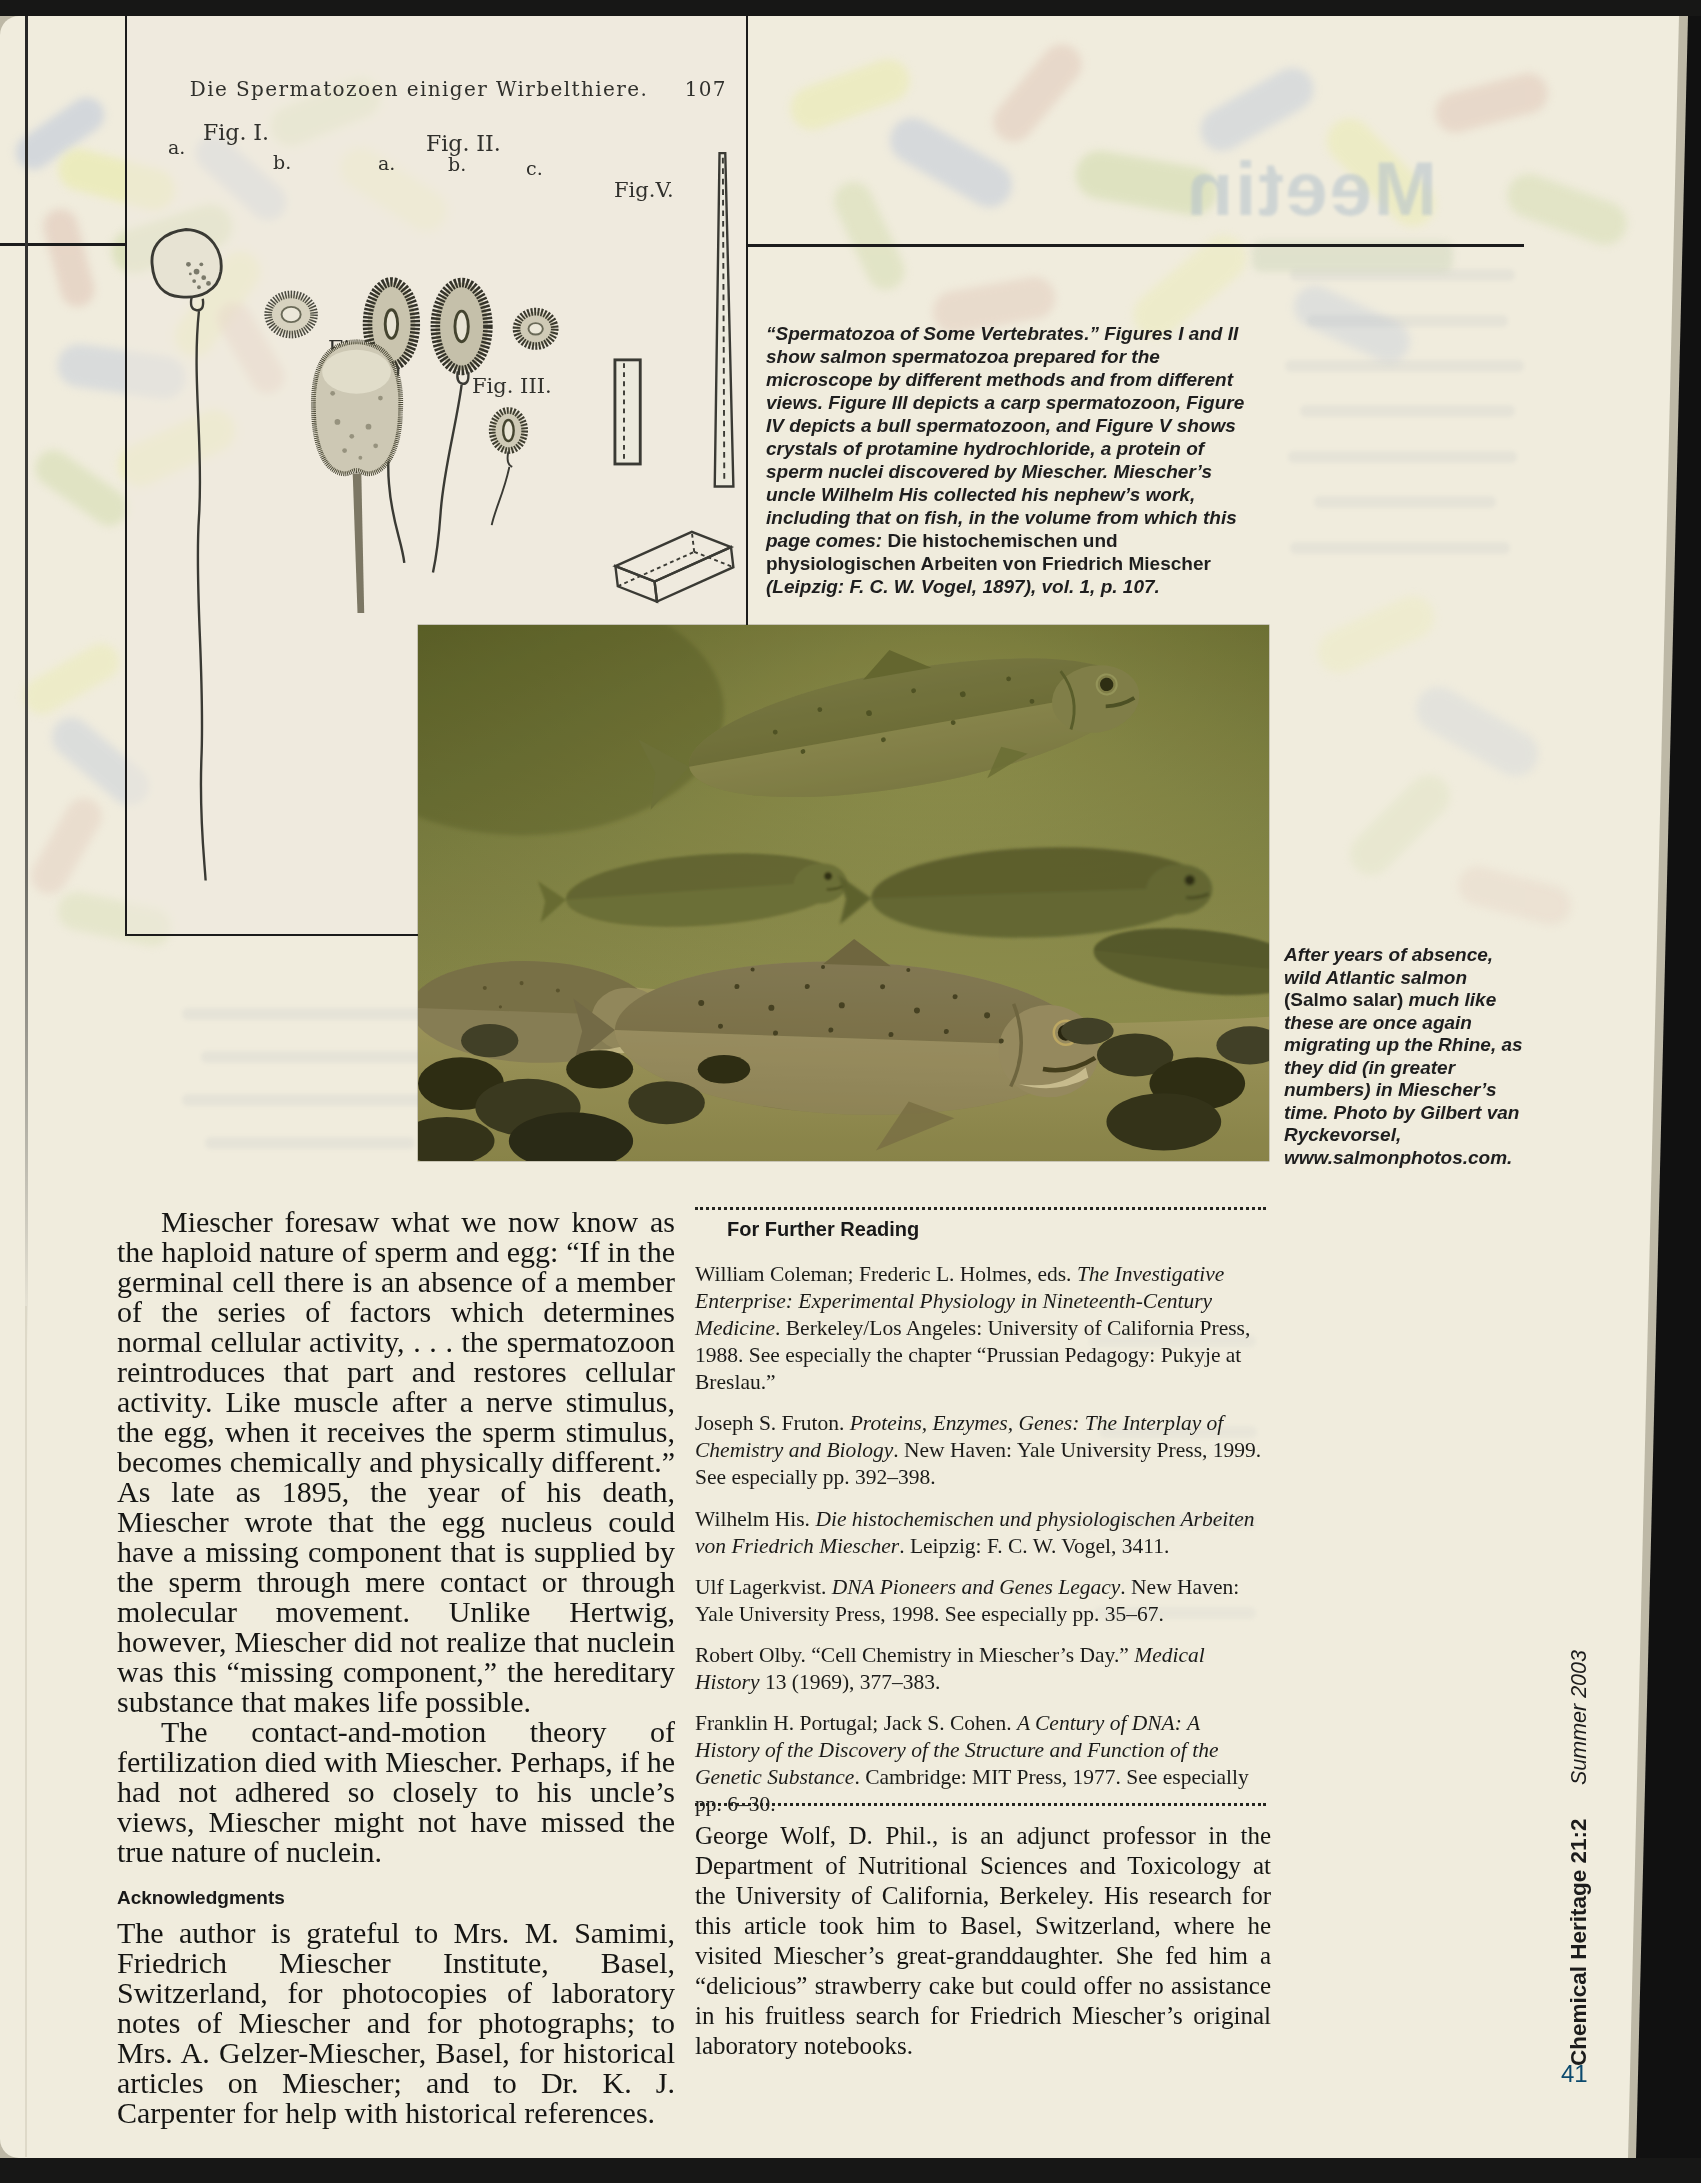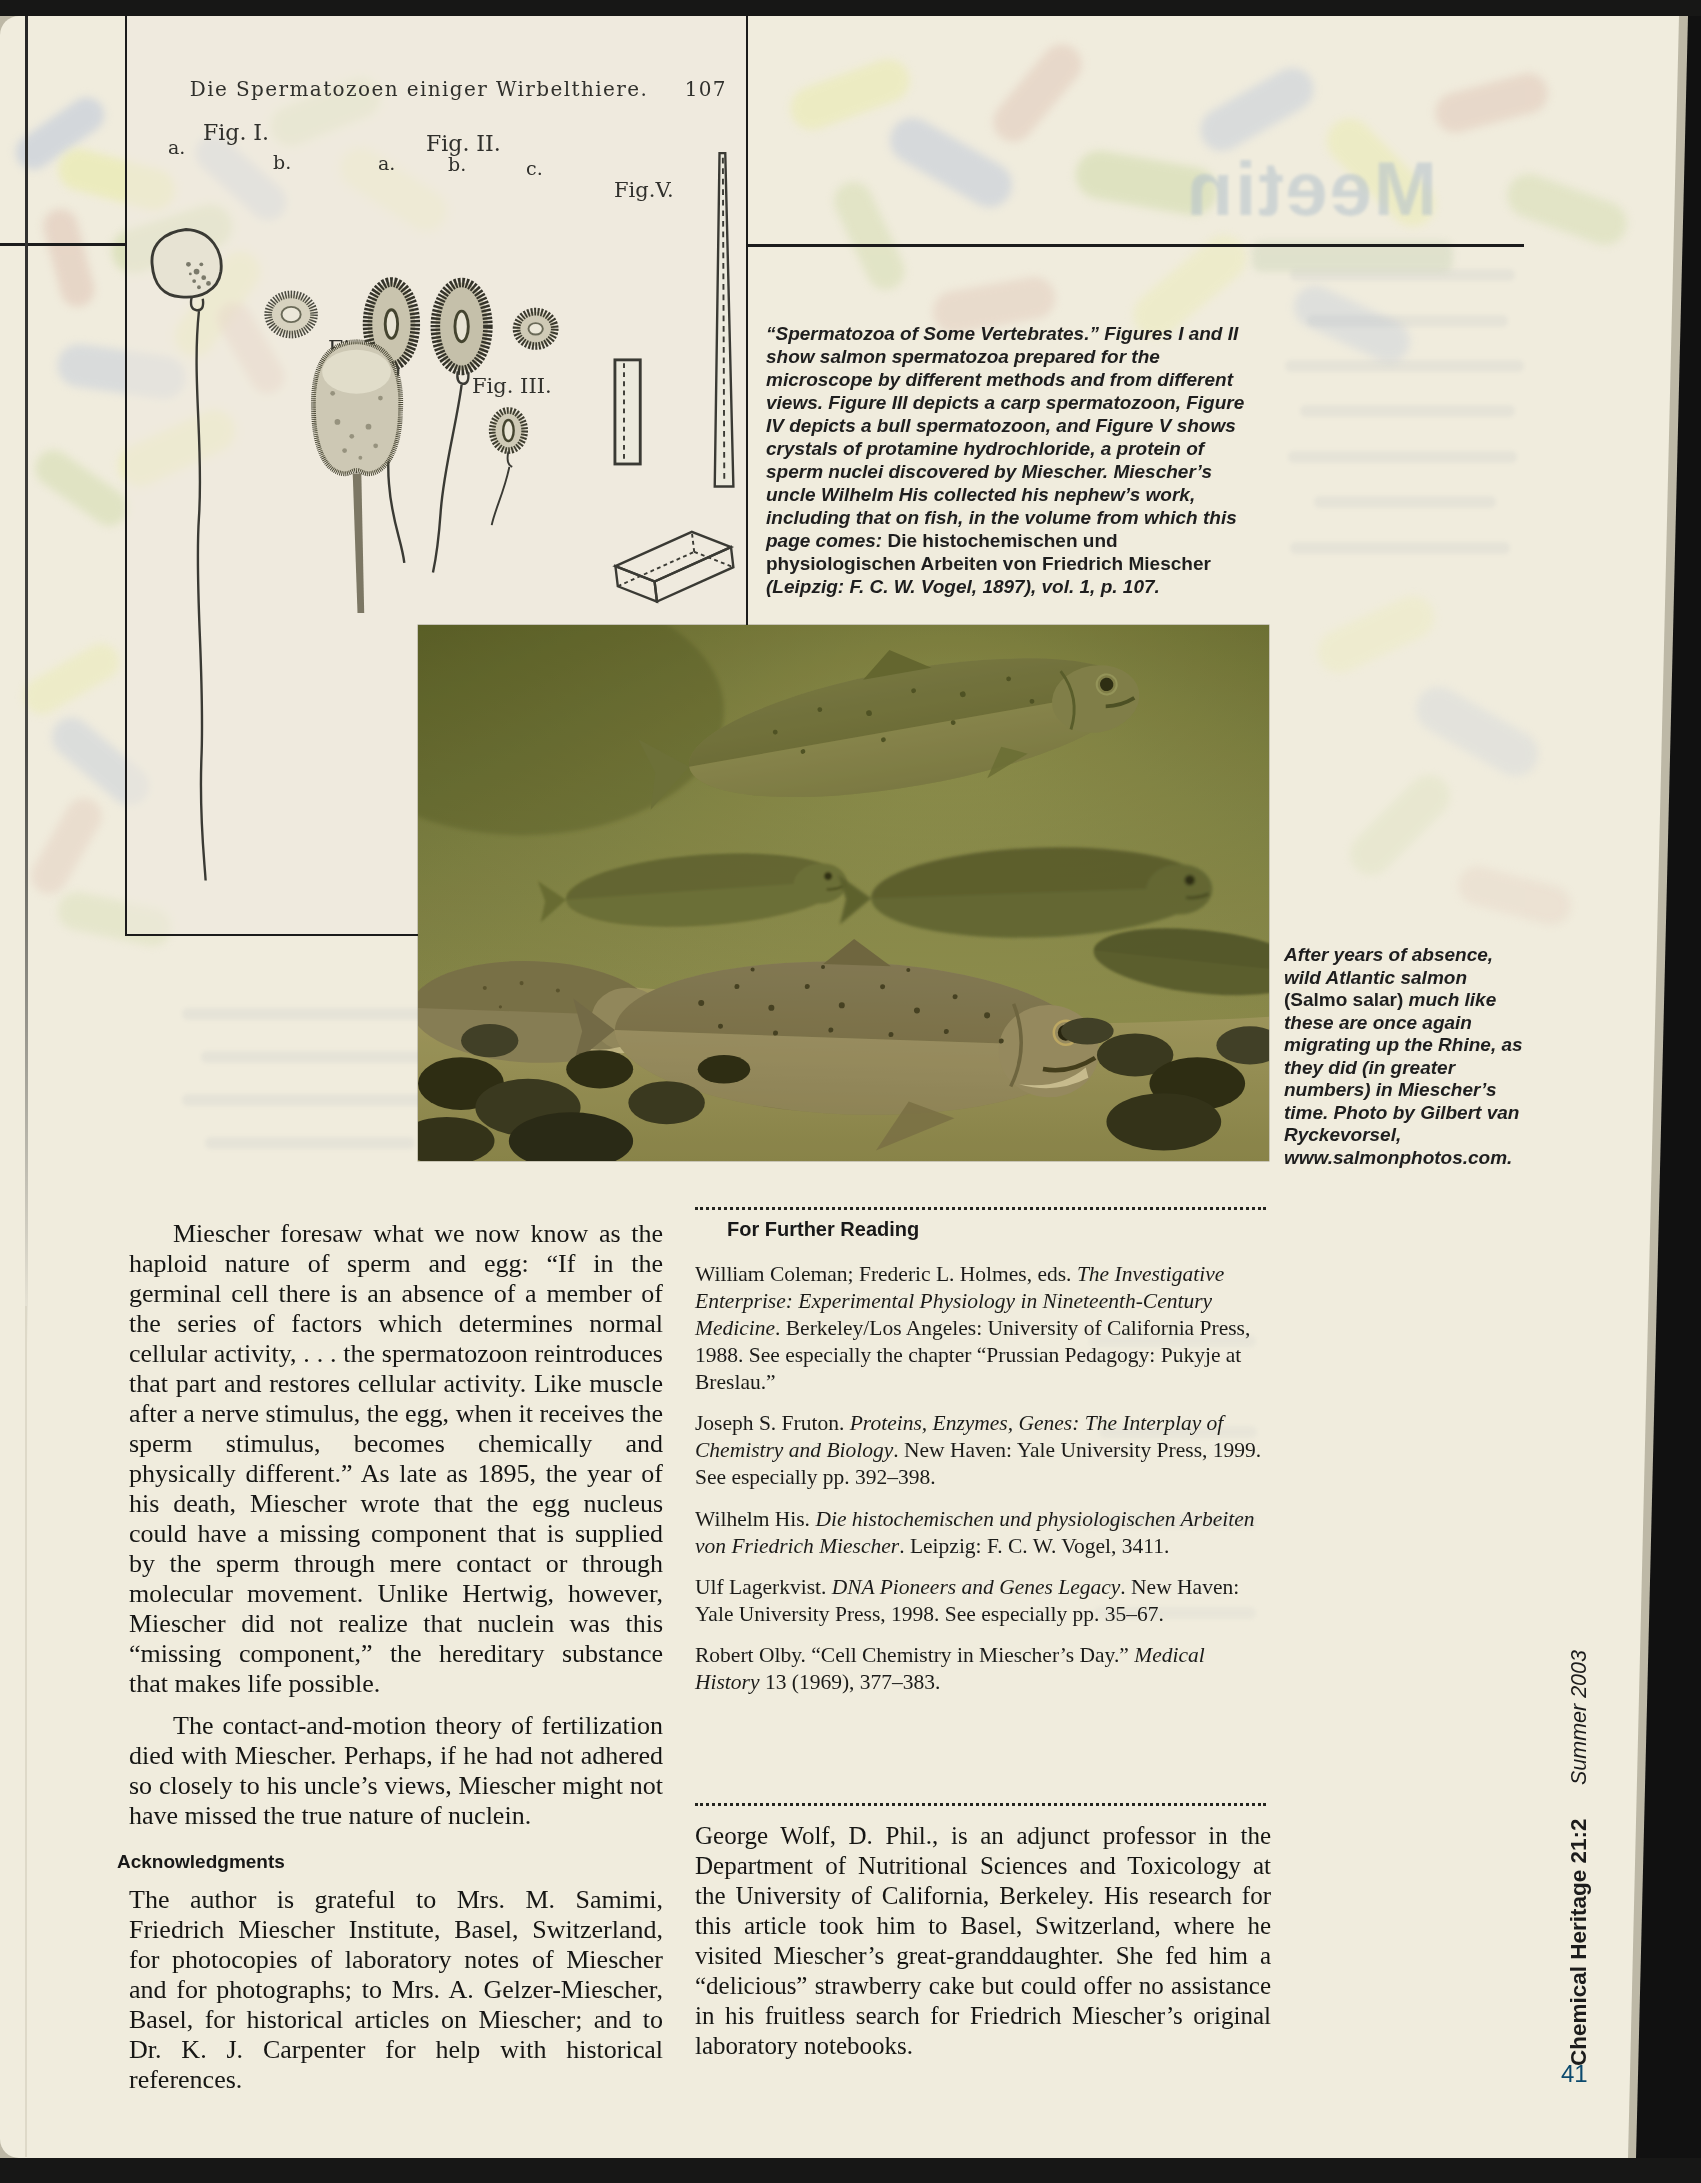--- a/index.html
+++ b/index.html
@@ -34,21 +34,21 @@
   .photo{position:absolute;left:418px;top:609px;width:851px;height:536px;overflow:hidden;
          box-shadow:0 0 0 0.5px rgba(40,40,20,.4);}
   
   .caption{position:absolute;font-family:"Liberation Sans",sans-serif;font-weight:bold;font-style:italic;
            color:#1e1e1e;}
   .cap1{left:766px;top:306px;width:492px;font-size:19px;line-height:23px;}
   .cap2{left:1284px;top:928px;width:241px;font-size:19px;line-height:22.5px;}
   .seg-i{font-style:italic}.seg-r{font-style:normal}
   
   .left-col{position:absolute;left:117px;top:1191px;width:558px;color:#161614;}
-  .left-col p{margin:12px;font-size:26px;line-height:30px;text-align:justify;text-indent:44px;}
+  .left-col p{margin:0;font-size:30px;line-height:30px;text-align:justify;text-indent:44px;}
   .ack-h{margin:20px 0 8.6px 0;font-family:"Liberation Sans",sans-serif;font-weight:bold;
          font-size:19px;color:#181818;}
   .ack-p{margin:0;font-size:26px;line-height:30px;text-align:justify;text-indent:0 !important;}
   
   .ffr-h{position:absolute;left:695px;top:1202px;font-family:"Liberation Sans",sans-serif;
          font-weight:bold;font-size:20px;color:#181818;margin-left:32px;}
   .refs{position:absolute;left:695px;top:1245px;width:573px;color:#1b1b19;}
   .refs p{margin:0 0 14.3px 0;font-size:21.5px;line-height:27px;}
   .bio{position:absolute;left:695px;top:1805px;width:576px;font-size:25px;line-height:30px;
        color:#161614;text-align:justify;}
@@ -379,20 +379,21 @@
     </div>
 
     <div class="dotted-rule" style="left:695px;top:1191px;width:571px;"></div>
     <div class="ffr-h">For Further Reading</div>
     <div class="refs">
       <p><span class="seg-r">William Coleman; Frederic L. Holmes, eds. </span><span class="seg-i">The Investigative Enterprise: Experimental Physiology in Nineteenth-Century Medicine</span><span class="seg-r">. Berkeley/Los Angeles: University of California Press, 1988. See especially the chapter “Prussian Pedagogy: Pukyje at Breslau.”</span></p>
       <p><span class="seg-r">Joseph S. Fruton. </span><span class="seg-i">Proteins, Enzymes, Genes: The Interplay of Chemistry and Biology</span><span class="seg-r">. New Haven: Yale University Press, 1999. See especially pp. 392–398.</span></p>
       <p><span class="seg-r">Wilhelm His. </span><span class="seg-i">Die histochemischen und physiologischen Arbeiten von Friedrich Miescher</span><span class="seg-r">. Leipzig: F. C. W. Vogel, 3411.</span></p>
       <p><span class="seg-r">Ulf Lagerkvist. </span><span class="seg-i">DNA Pioneers and Genes Legacy</span><span class="seg-r">. New Haven: Yale University Press, 1998. See especially pp. 35–67.</span></p>
       <p><span class="seg-r">Robert Olby. “Cell Chemistry in Miescher’s Day.” </span><span class="seg-i">Medical History</span><span class="seg-r"> 13 (1969), 377–383.</span></p>
+      <p><span class="seg-r">Franklin H. Portugal; Jack S. Cohen. </span><span class="seg-i">A Century of DNA: A History of the Discovery of the Structure and Function of the Genetic Substance</span><span class="seg-r">. Cambridge: MIT Press, 1977. See especially pp. 6–30.</span></p>
     </div>
     <div class="dotted-rule" style="left:695px;top:1787px;width:571px;"></div>
     <div class="bio">George Wolf, D. Phil., is an adjunct professor in the Department of Nutritional Sciences and Toxicology at the University of California, Berkeley. His research for this article took him to Basel, Switzerland, where he visited Miescher’s great-granddaughter. She fed him a “delicious” strawberry cake but could offer no assistance in his fruitless search for Friedrich Miescher’s original laboratory notebooks.</div>
 
     <div class="sidebar">
       <span class="jt">Chemical Heritage 21:2</span>
       <span class="jd">Summer 2003</span>
     </div>
     <div class="folio">41</div>
 

